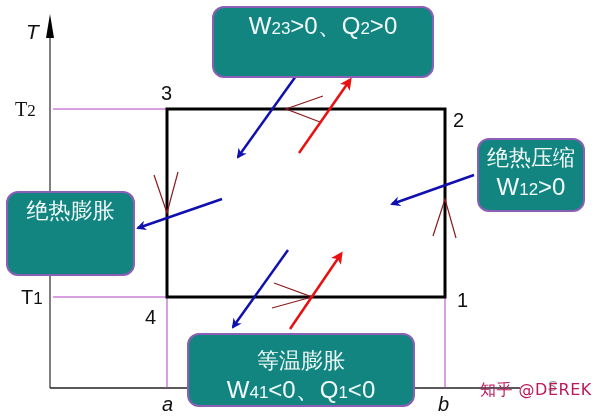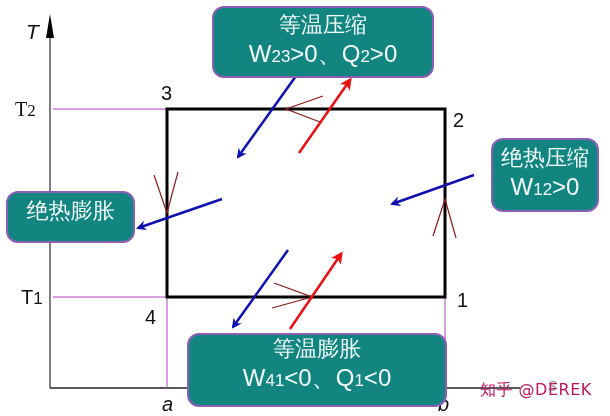--- a/index.html
+++ b/index.html
@@ -83,33 +83,32 @@
 </div>
 <div class="lbl it" style="left:162px;top:394px;">a</div>
 <div class="lbl it" style="left:438px;top:394px;">b</div>
 
 <div class="lbl" style="left:161px;top:83px;">3</div>
 <div class="lbl" style="left:453px;top:110px;">2</div>
 <div class="lbl" style="left:145px;top:307px;">4</div>
 <div class="lbl" style="left:457px;top:290px;">1</div>
 
 <div class="box" style="left:212px;top:6px;width:222px;height:72px;padding-top:3px;">
-  <span class="l1">等温压缩</span>
   <span class="l2"><span>W</span><span class="sub">23</span><span>&gt;0、</span><span>Q</span><span class="sub">2</span><span>&gt;0</span></span>
 </div>
 
-<div class="box" style="left:477px;top:138px;width:108px;height:74px;padding-top:4px;margin-left:14px;">
+<div class="box" style="left:477px;top:138px;width:108px;height:74px;padding-top:4px;">
   <span class="l1">绝热压缩</span>
   <span class="l2"><span>W</span><span class="sub">12</span><span>&gt;0</span></span>
 </div>
 
-<div class="box" style="left:6px;top:191px;width:129px;height:52px;padding-top:4px;">
+<div class="box" style="left:6px;top:191px;width:129px;height:85px;padding-top:4px;">
   <span class="l1">绝热膨胀</span>
 </div>
 
-<div class="box" style="left:187px;top:333px;width:260px;height:74px;padding-top:0;">
+<div class="box" style="left:187px;top:333px;width:228px;height:74px;padding-top:12px;">
   <span class="l1">等温膨胀</span>
   <span class="l2"><span>W</span><span class="sub">41</span><span>&lt;0、</span><span>Q</span><span class="sub">1</span><span>&lt;0</span></span>
 </div>
 
 <div class="lbl it" style="left:548px;top:376px;font-size:18px;color:#999;">s</div>
 
 <div class="wm">知乎 @DEREK</div>
 
 </body></html>

